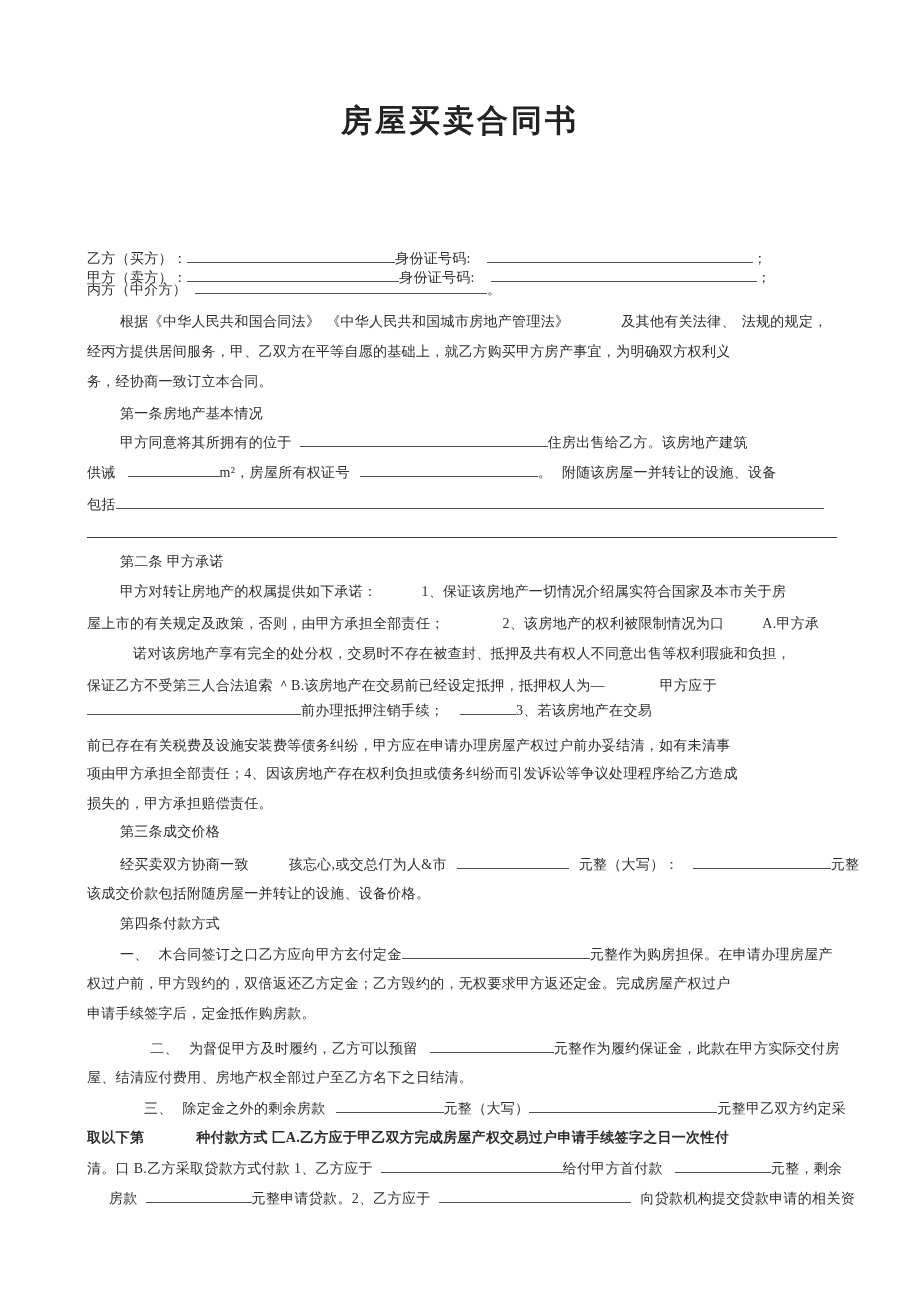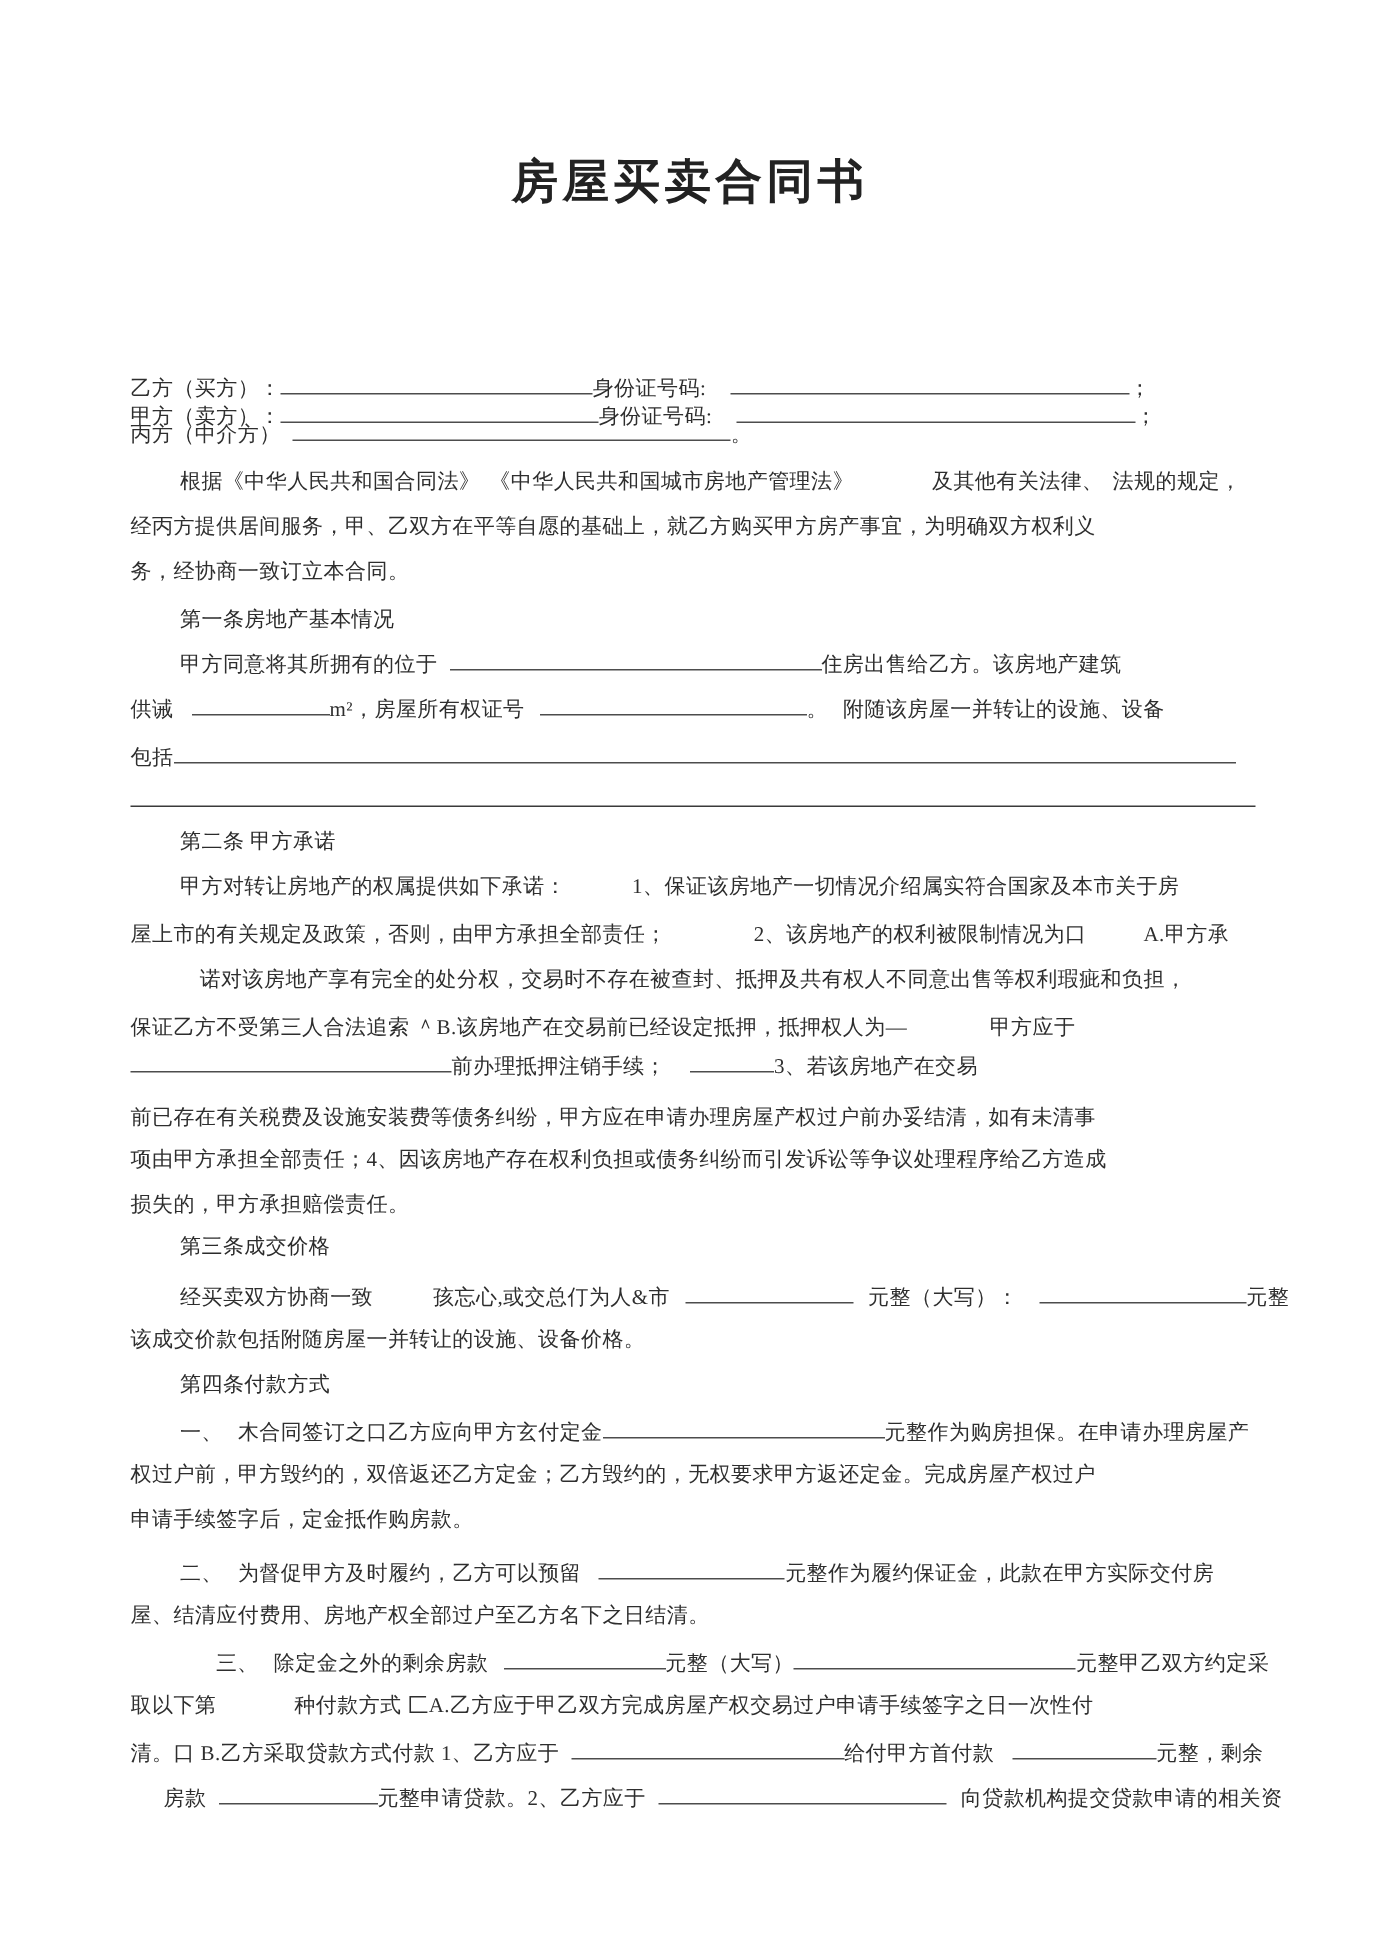--- a/index.html
+++ b/index.html
@@ -77,20 +77,20 @@
       <div class="line" style="top: 736px;"><span class="txt">前已存在有关税费及设施安装费等债务纠纷，甲方应在申请办理房屋产权过户前办妥结清，如有未清事</span></div>
       <div class="line" style="top: 764px;"><span class="txt">项由甲方承担全部责任；4、因该房地产存在权利负担或债务纠纷而引发诉讼等争议处理程序给乙方造成</span></div>
       <div class="line" style="top: 794px;"><span class="txt">损失的，甲方承担赔偿责任。</span></div>
       <div class="line heading" style="top: 822px; padding-left: 33px;"><span class="txt">第三条成交价格</span></div>
       <div class="line" style="top: 854px; padding-left: 33px;"><span class="txt">经买卖双方协商一致</span><span class="gap" style="width: 40px;"></span><span class="txt">孩忘心,或交总仃为人&amp;市</span><span class="gap" style="width: 10px;"></span><span class="blank" style="width: 112px;"></span><span class="gap" style="width: 10px;"></span><span class="txt">元整（大写）：</span><span class="gap" style="width: 14px;"></span><span class="blank" style="width: 138px;"></span><span class="txt">元整</span></div>
       <div class="line" style="top: 884px;"><span class="txt">该成交价款包括附随房屋一并转让的设施、设备价格。</span></div>
       <div class="line heading" style="top: 914px; padding-left: 33px;"><span class="txt">第四条付款方式</span></div>
       <div class="line" style="top: 944px; padding-left: 33px;"><span class="txt">一、</span><span class="gap" style="width: 10px;"></span><span class="txt">木合同签订之口乙方应向甲方玄付定金</span><span class="blank" style="width: 188px;"></span><span class="txt">元整作为购房担保。在申请办理房屋产</span></div>
       <div class="line" style="top: 974px;"><span class="txt">权过户前，甲方毁约的，双倍返还乙方定金；乙方毁约的，无权要求甲方返还定金。完成房屋产权过户</span></div>
       <div class="line" style="top: 1004px;"><span class="txt">申请手续签字后，定金抵作购房款。</span></div>
-      <div class="line" style="top: 1038px; padding-left: 33px;"><span class="txt">二、</span><span class="gap" style="width: 10px;"></span><span class="txt">为督促甲方及时履约，乙方可以预留</span><span class="gap" style="width: 12px;"></span><span class="blank" style="width: 124px;"></span><span class="txt">元整作为履约保证金，此款在甲方实际交付房</span></div>
+      <div class="line" style="top: 1038px; padding-left: 33px; text-align: center;"><span class="txt">二、</span><span class="gap" style="width: 10px;"></span><span class="txt">为督促甲方及时履约，乙方可以预留</span><span class="gap" style="width: 12px;"></span><span class="blank" style="width: 124px;"></span><span class="txt">元整作为履约保证金，此款在甲方实际交付房</span></div>
       <div class="line" style="top: 1068px;"><span class="txt">屋、结清应付费用、房地产权全部过户至乙方名下之日结清。</span></div>
       <div class="line" style="top: 1098px; padding-left: 33px; text-align: center;"><span class="txt">三、</span><span class="gap" style="width: 10px;"></span><span class="txt">除定金之外的剩余房款</span><span class="gap" style="width: 10px;"></span><span class="blank" style="width: 108px;"></span><span class="txt">元整（大写）</span><span class="blank" style="width: 188px;"></span><span class="txt">元整甲乙双方约定采</span></div>
-      <div class="line" style="top: 1128px;"><span class="txt">取以下第</span><span class="gap" style="width: 52px;"></span><span class="txt">种付款方式 匚A.乙方应于甲乙双方完成房屋产权交易过户申请手续签字之日一次性付</span></div>
+      <div class="line" style="top: 1128px; font-weight: bold;"><span class="txt">取以下第</span><span class="gap" style="width: 52px;"></span><span class="txt">种付款方式 匚A.乙方应于甲乙双方完成房屋产权交易过户申请手续签字之日一次性付</span></div>
       <div class="line" style="top: 1158px;"><span class="txt">清。口 B.乙方采取贷款方式付款 1、乙方应于</span><span class="gap" style="width: 8px;"></span><span class="blank" style="width: 182px;"></span><span class="txt">给付甲方首付款</span><span class="gap" style="width: 12px;"></span><span class="blank" style="width: 96px;"></span><span class="txt">元整，剩余</span></div>
       <div class="line" style="top: 1188px; margin-left: 22px;"><span class="txt">房款</span><span class="gap" style="width: 8px;"></span><span class="blank" style="width: 106px;"></span><span class="txt">元整申请贷款。2、乙方应于</span><span class="gap" style="width: 8px;"></span><span class="blank" style="width: 192px;"></span><span class="gap" style="width: 10px;"></span><span class="txt">向贷款机构提交贷款申请的相关资</span></div>
     </div>
 </div>
 
 </body></html>

